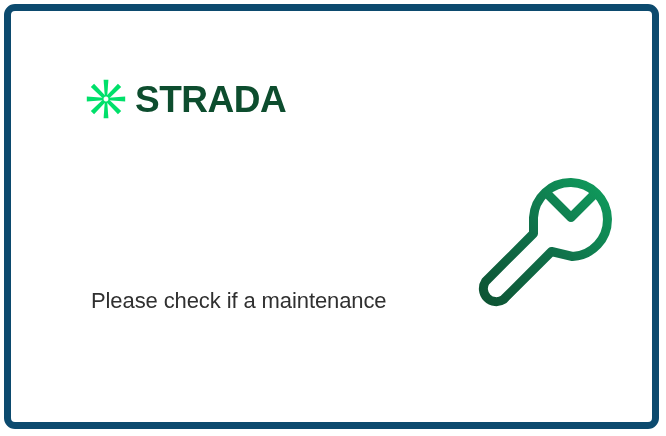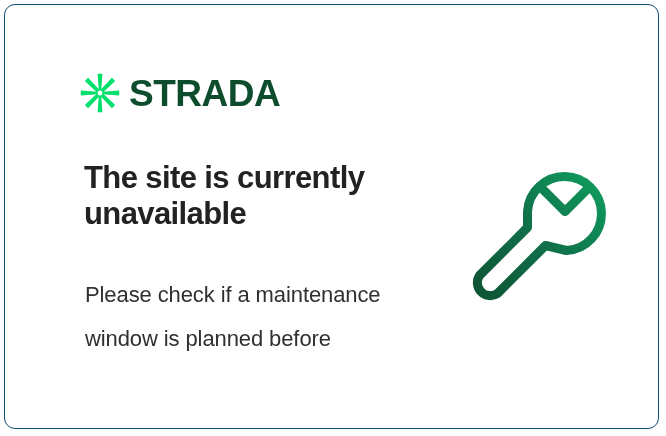--- a/index.html
+++ b/index.html
@@ -24,21 +24,21 @@
     background: #ffffff;
   }
   .card {
     position: absolute;
     left: 4px;
     top: 4px;
     width: 655px;
     height: 425px;
     box-sizing: border-box;
     background: #ffffff;
-    border: 1px solid #0c4a6e;
+    border: 7px solid #0c4a6e;
     border-radius: 11px;
     overflow: hidden;
   }
 
   
   .brand {
     position: absolute;
     left: 75px;
     top: 68px;
     display: flex;
@@ -131,25 +131,23 @@
 
             <polygon points="20.2,12.0 12.0,20.2 42.5,49.0 49.0,42.5"></polygon>
 
             <polygon points="57.5,51.0 51.0,57.5 79.8,88.0 88.0,79.8"></polygon>
           </g>
         </svg>
       </span>
       <span class="brand-word">STRADA</span>
     </div>
 
-    <h1 class="headline">The site is currently unavailable</h1>
 
     <p class="body-copy">
       <span class="line">Please check if a maintenance</span>
-      <span class="line">window is planned before</span>
     </p>
 
     <div class="illustration">
       <svg viewBox="0 0 170 170" aria-hidden="true">
         <defs>
           <linearGradient id="wrenchGrad" x1="10" y1="160" x2="158" y2="14" gradientUnits="userSpaceOnUse">
             <stop offset="0" stop-color="#0d4d2e"></stop>
             <stop offset="0.5" stop-color="#10704a"></stop>
             <stop offset="1" stop-color="#0fa560"></stop>
           </linearGradient>

